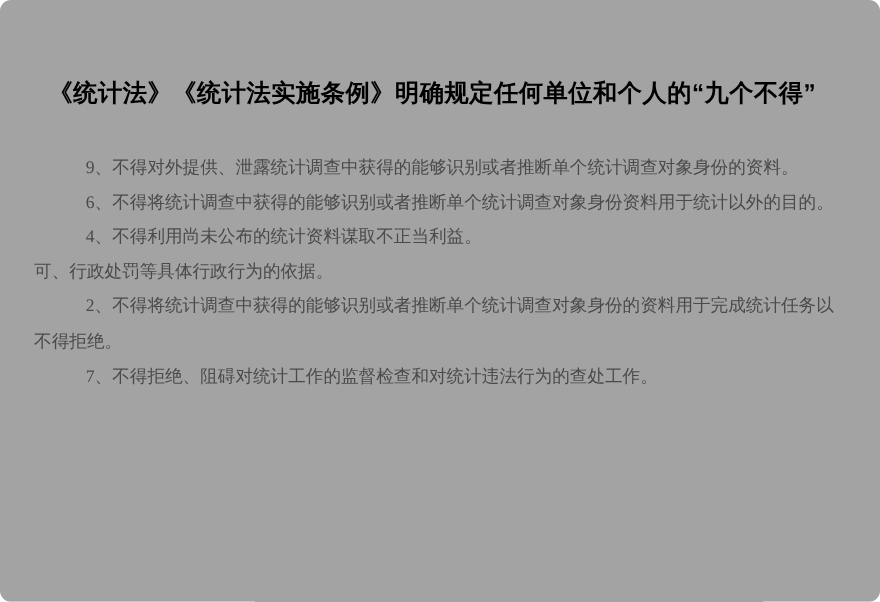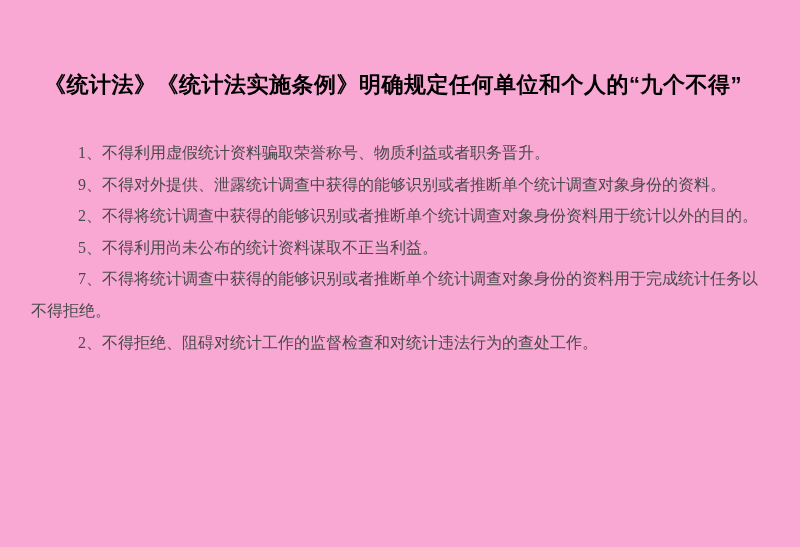--- a/index.html
+++ b/index.html
@@ -4,22 +4,23 @@
 <style>
   html, body {
     margin: 0;
     padding: 0;
     background: #ffffff;
   }
   .page {
     position: relative;
     width: 800px;
     height: 547px;
-    background: #f9a8d4;
+    background: #a3a3a3;
     overflow: hidden;
+    border-radius: 10px;
   }
   .title {
     position: absolute;
     left: 0;
     right: 14px;
     top: 70px;
     margin: 0;
     text-align: center;
     font-family: "Liberation Sans", sans-serif;
     font-weight: bold;
@@ -45,21 +46,21 @@
   .line.indent {
     padding-left: 47px;
   }
 </style>
 </head>
 <body>
 
 <div class="page">
   <h1 class="title">《统计法》《统计法实施条例》明确规定任何单位和个人的“九个不得”</h1>
   <div class="content" id="content">
-      <div class="line indent">1、不得利用虚假统计资料骗取荣誉称号、物质利益或者职务晋升。</div>
       <div class="line indent">9、不得对外提供、泄露统计调查中获得的能够识别或者推断单个统计调查对象身份的资料。</div>
-      <div class="line indent">2、不得将统计调查中获得的能够识别或者推断单个统计调查对象身份资料用于统计以外的目的。</div>
-      <div class="line indent">5、不得利用尚未公布的统计资料谋取不正当利益。</div>
-      <div class="line indent">7、不得将统计调查中获得的能够识别或者推断单个统计调查对象身份的资料用于完成统计任务以</div>
+      <div class="line indent">6、不得将统计调查中获得的能够识别或者推断单个统计调查对象身份资料用于统计以外的目的。</div>
+      <div class="line indent">4、不得利用尚未公布的统计资料谋取不正当利益。</div>
+      <div class="line">可、行政处罚等具体行政行为的依据。</div>
+      <div class="line indent">2、不得将统计调查中获得的能够识别或者推断单个统计调查对象身份的资料用于完成统计任务以</div>
       <div class="line">不得拒绝。</div>
-      <div class="line indent">2、不得拒绝、阻碍对统计工作的监督检查和对统计违法行为的查处工作。</div>
+      <div class="line indent">7、不得拒绝、阻碍对统计工作的监督检查和对统计违法行为的查处工作。</div>
     </div>
 </div>
 
 </body></html>

